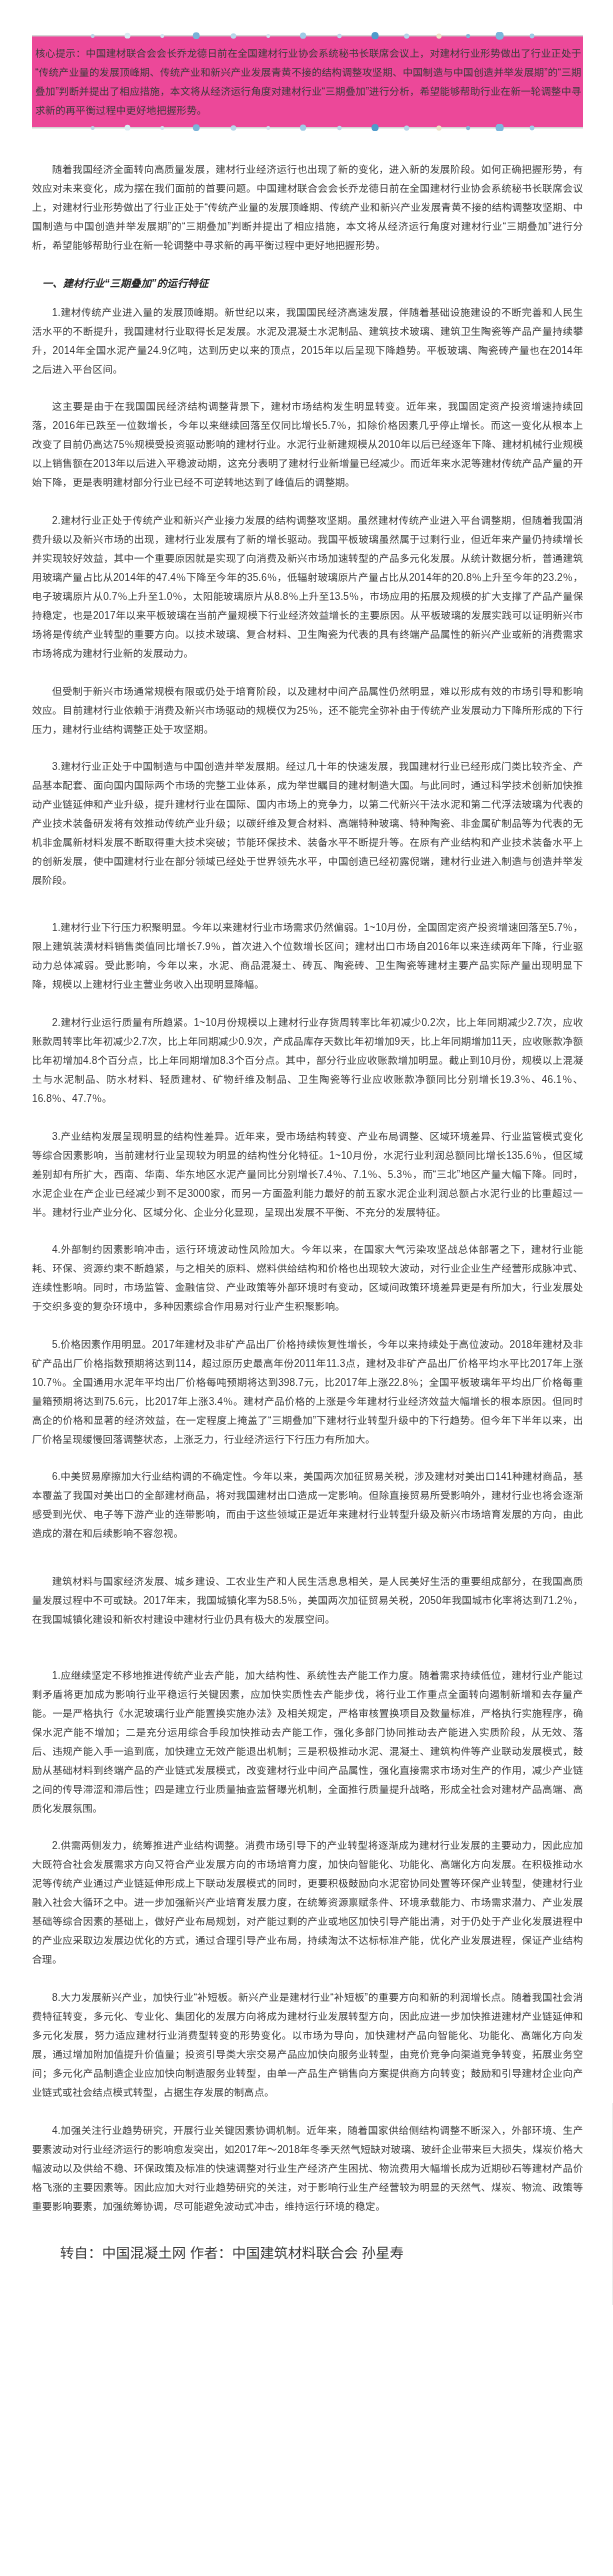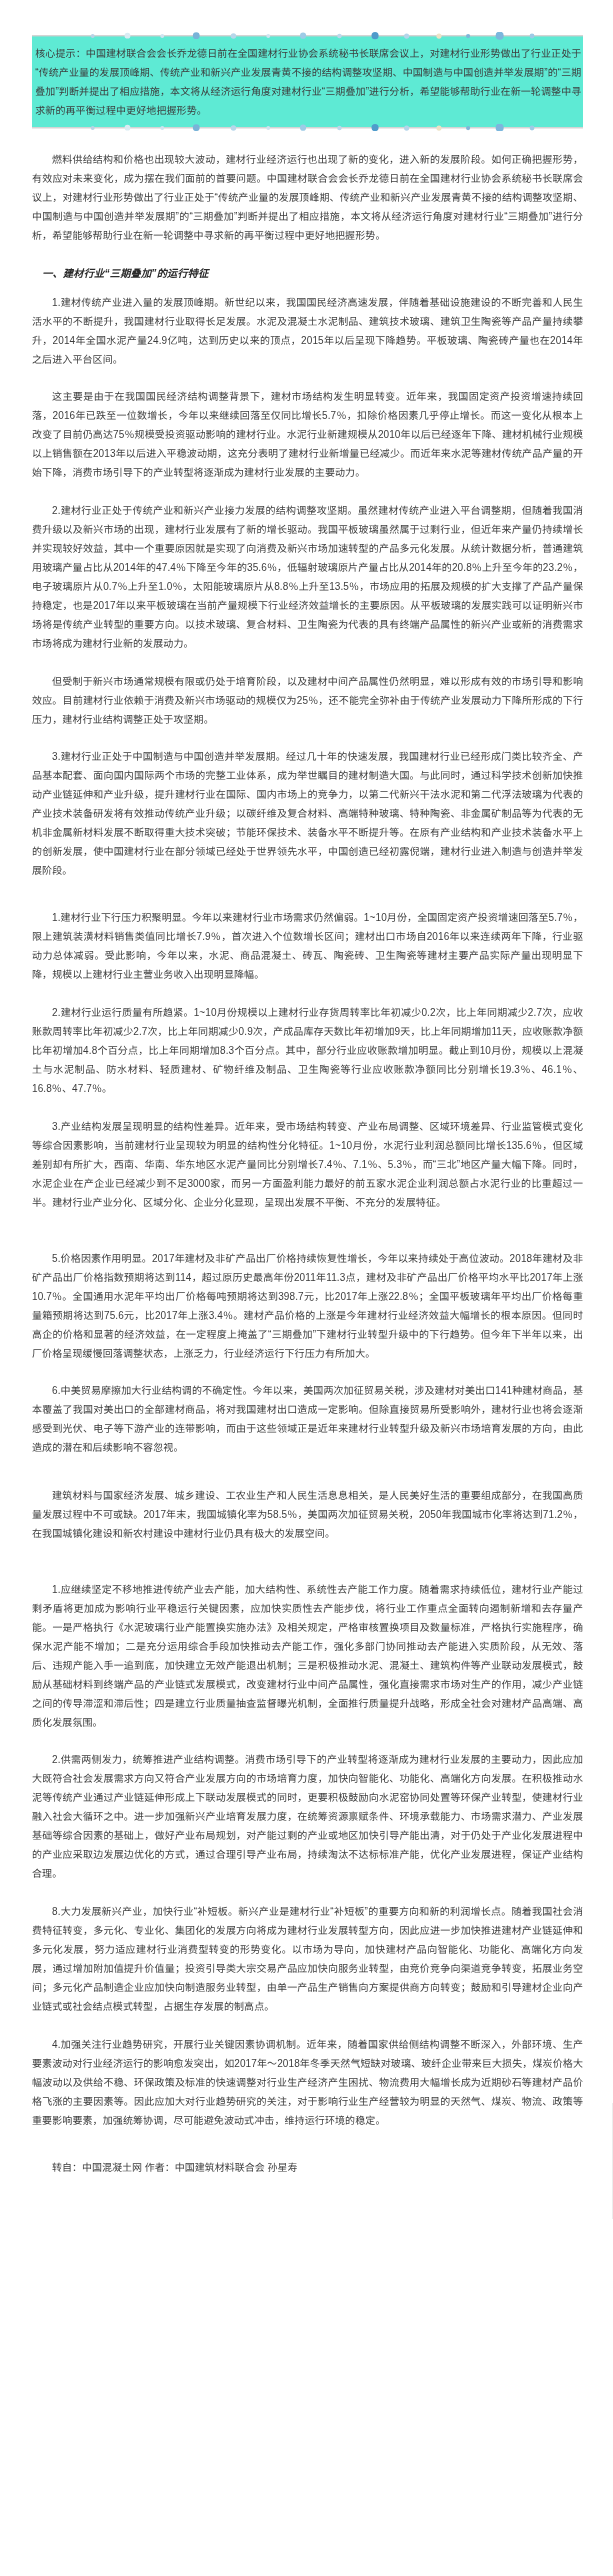--- a/index.html
+++ b/index.html
@@ -18,22 +18,22 @@
   .page {
     width: 614px;
     box-sizing: border-box;
     padding: 11.3px 0 0 0;
     background: #ffffff;
     position: relative;
   }
 
   
   .tip-box {
-    margin: 24px 31px 4px 32px;
-    background: #5eead4;
+    margin: 24px 31px 14px 32px;
+    background: #ec4899;
     border-top: 0.8px solid #d8d8d8;
     border-bottom: 0.8px solid #d8d8d8;
     padding: 7.3px 1.6px 7.3px 3.2px;
     position: relative;
   }
   .tip-rule {
     position: absolute;
     left: 0; right: 0;
     height: 7.3px;
     pointer-events: none;
@@ -73,21 +73,21 @@
     line-height: 19px;
     font-weight: bold;
     color: #2b2b2b;
     text-indent: 1em;
     letter-spacing: 0.2px;
     font-style: italic;
   }
 
   .credit {
     margin: 0 31px 0 32px;
-    font-size: 10px;
+    font-size: 14px;
     line-height: 19px;
     color: #3c3c3c;
     text-indent: 2em;
   }
 
   .bottom-pad { height: 42px; }
 
   
   .edge-sliver {
     position: absolute;
@@ -142,45 +142,46 @@
         <circle cx="503" cy="5" r="3.2" fill="#ede3c6"></circle>
         <circle cx="539" cy="5" r="2.6" fill="#7fb6d9"></circle>
         <circle cx="578" cy="4.5" r="5.0" fill="#7cb7dd"></circle>
         <circle cx="618" cy="5" r="3.0" fill="#9ecbe6"></circle>
       </svg>
     </div>
   </div>
 
   <div class="spacer"></div>
 
-  <p class="para">燃料供给结构和价格也出现较大波动，建材行业经济运行也出现了新的变化，进入新的发展阶段。如何正确把握形势，有效应对未来变化，成为摆在我们面前的首要问题。中国建材联合会会长乔龙德日前在全国建材行业协会系统秘书长联席会议上，对建材行业形势做出了行业正处于“传统产业量的发展顶峰期、传统产业和新兴产业发展青黄不接的结构调整攻坚期、中国制造与中国创造并举发展期”的“三期叠加”判断并提出了相应措施，本文将从经济运行角度对建材行业“三期叠加”进行分析，希望能够帮助行业在新一轮调整中寻求新的再平衡过程中更好地把握形势。</p>
+  <p class="para">随着我国经济全面转向高质量发展，建材行业经济运行也出现了新的变化，进入新的发展阶段。如何正确把握形势，有效应对未来变化，成为摆在我们面前的首要问题。中国建材联合会会长乔龙德日前在全国建材行业协会系统秘书长联席会议上，对建材行业形势做出了行业正处于“传统产业量的发展顶峰期、传统产业和新兴产业发展青黄不接的结构调整攻坚期、中国制造与中国创造并举发展期”的“三期叠加”判断并提出了相应措施，本文将从经济运行角度对建材行业“三期叠加”进行分析，希望能够帮助行业在新一轮调整中寻求新的再平衡过程中更好地把握形势。</p>
 
   <div class="spacer"></div>
 
   <h2 class="heading">一、建材行业“三期叠加”的运行特征</h2>
   <div class="spacer-sm"></div>
   <p class="para">1.建材传统产业进入量的发展顶峰期。新世纪以来，我国国民经济高速发展，伴随着基础设施建设的不断完善和人民生活水平的不断提升，我国建材行业取得长足发展。水泥及混凝土水泥制品、建筑技术玻璃、建筑卫生陶瓷等产品产量持续攀升，2014年全国水泥产量24.9亿吨，达到历史以来的顶点，2015年以后呈现下降趋势。平板玻璃、陶瓷砖产量也在2014年之后进入平台区间。</p>
   <div class="spacer"></div>
-  <p class="para">这主要是由于在我国国民经济结构调整背景下，建材市场结构发生明显转变。近年来，我国固定资产投资增速持续回落，2016年已跌至一位数增长，今年以来继续回落至仅同比增长5.7％，扣除价格因素几乎停止增长。而这一变化从根本上改变了目前仍高达75％规模受投资驱动影响的建材行业。水泥行业新建规模从2010年以后已经逐年下降、建材机械行业规模以上销售额在2013年以后进入平稳波动期，这充分表明了建材行业新增量已经减少。而近年来水泥等建材传统产品产量的开始下降，消费市场引导下的产业转型将逐渐成为建材行业发展的主要动力。</p>
+  <p class="para">这主要是由于在我国国民经济结构调整背景下，建材市场结构发生明显转变。近年来，我国固定资产投资增速持续回落，2016年已跌至一位数增长，今年以来继续回落至仅同比增长5.7％，扣除价格因素几乎停止增长。而这一变化从根本上改变了目前仍高达75％规模受投资驱动影响的建材行业。水泥行业新建规模从2010年以后已经逐年下降、建材机械行业规模以上销售额在2013年以后进入平稳波动期，这充分表明了建材行业新增量已经减少。而近年来水泥等建材传统产品产量的开始下降，更是表明建材部分行业已经不可逆转地达到了峰值后的调整期。</p>
   <div class="spacer"></div>
   <p class="para">2.建材行业正处于传统产业和新兴产业接力发展的结构调整攻坚期。虽然建材传统产业进入平台调整期，但随着我国消费升级以及新兴市场的出现，建材行业发展有了新的增长驱动。我国平板玻璃虽然属于过剩行业，但近年来产量仍持续增长并实现较好效益，其中一个重要原因就是实现了向消费及新兴市场加速转型的产品多元化发展。从统计数据分析，普通建筑用玻璃产量占比从2014年的47.4％下降至今年的35.6％，低辐射玻璃原片产量占比从2014年的20.8％上升至今年的23.2％，电子玻璃原片从0.7％上升至1.0％，太阳能玻璃原片从8.8％上升至13.5％，市场应用的拓展及规模的扩大支撑了产品产量保持稳定，也是2017年以来平板玻璃在当前产量规模下行业经济效益增长的主要原因。从平板玻璃的发展实践可以证明新兴市场将是传统产业转型的重要方向。以技术玻璃、复合材料、卫生陶瓷为代表的具有终端产品属性的新兴产业或新的消费需求市场将成为建材行业新的发展动力。</p>
   <div class="spacer"></div>
   <p class="para">但受制于新兴市场通常规模有限或仍处于培育阶段，以及建材中间产品属性仍然明显，难以形成有效的市场引导和影响效应。目前建材行业依赖于消费及新兴市场驱动的规模仅为25％，还不能完全弥补由于传统产业发展动力下降所形成的下行压力，建材行业结构调整正处于攻坚期。</p>
   <div class="spacer"></div>
   <p class="para">3.建材行业正处于中国制造与中国创造并举发展期。经过几十年的快速发展，我国建材行业已经形成门类比较齐全、产品基本配套、面向国内国际两个市场的完整工业体系，成为举世瞩目的建材制造大国。与此同时，通过科学技术创新加快推动产业链延伸和产业升级，提升建材行业在国际、国内市场上的竞争力，以第二代新兴干法水泥和第二代浮法玻璃为代表的产业技术装备研发将有效推动传统产业升级；以碳纤维及复合材料、高端特种玻璃、特种陶瓷、非金属矿制品等为代表的无机非金属新材料发展不断取得重大技术突破；节能环保技术、装备水平不断提升等。在原有产业结构和产业技术装备水平上的创新发展，使中国建材行业在部分领域已经处于世界领先水平，中国创造已经初露倪端，建材行业进入制造与创造并举发展阶段。</p>
 
   <div class="spacer"></div>
 
   <div class="spacer-sm"></div>
   <p class="para">1.建材行业下行压力积聚明显。今年以来建材行业市场需求仍然偏弱。1~10月份，全国固定资产投资增速回落至5.7％，限上建筑装潢材料销售类值同比增长7.9％，首次进入个位数增长区间；建材出口市场自2016年以来连续两年下降，行业驱动力总体减弱。受此影响，今年以来，水泥、商品混凝土、砖瓦、陶瓷砖、卫生陶瓷等建材主要产品实际产量出现明显下降，规模以上建材行业主营业务收入出现明显降幅。</p>
   <div class="spacer"></div>
   <p class="para">2.建材行业运行质量有所趋紧。1~10月份规模以上建材行业存货周转率比年初减少0.2次，比上年同期减少2.7次，应收账款周转率比年初减少2.7次，比上年同期减少0.9次，产成品库存天数比年初增加9天，比上年同期增加11天，应收账款净额比年初增加4.8个百分点，比上年同期增加8.3个百分点。其中，部分行业应收账款增加明显。截止到10月份，规模以上混凝土与水泥制品、防水材料、轻质建材、矿物纤维及制品、卫生陶瓷等行业应收账款净额同比分别增长19.3％、46.1％、16.8％、47.7％。</p>
   <div class="spacer"></div>
   <p class="para">3.产业结构发展呈现明显的结构性差异。近年来，受市场结构转变、产业布局调整、区域环境差异、行业监管模式变化等综合因素影响，当前建材行业呈现较为明显的结构性分化特征。1~10月份，水泥行业利润总额同比增长135.6％，但区域差别却有所扩大，西南、华南、华东地区水泥产量同比分别增长7.4％、7.1％、5.3％，而“三北”地区产量大幅下降。同时，水泥企业在产企业已经减少到不足3000家，而另一方面盈利能力最好的前五家水泥企业利润总额占水泥行业的比重超过一半。建材行业产业分化、区域分化、企业分化显现，呈现出发展不平衡、不充分的发展特征。</p>
   <div class="spacer"></div>
+  <p class="para">4.外部制约因素影响冲击，运行环境波动性风险加大。今年以来，在国家大气污染攻坚战总体部署之下，建材行业能耗、环保、资源约束不断趋紧，与之相关的原料、燃料供给结构和价格也出现较大波动，对行业企业生产经营形成脉冲式、连续性影响。同时，市场监管、金融信贷、产业政策等外部环境时有变动，区域间政策环境差异更是有所加大，行业发展处于交织多变的复杂环境中，多种因素综合作用易对行业产生积聚影响。</p>
   <div class="spacer"></div>
   <p class="para">5.价格因素作用明显。2017年建材及非矿产品出厂价格持续恢复性增长，今年以来持续处于高位波动。2018年建材及非矿产品出厂价格指数预期将达到114，超过原历史最高年份2011年11.3点，建材及非矿产品出厂价格平均水平比2017年上涨10.7％。全国通用水泥年平均出厂价格每吨预期将达到398.7元，比2017年上涨22.8％；全国平板玻璃年平均出厂价格每重量箱预期将达到75.6元，比2017年上涨3.4％。建材产品价格的上涨是今年建材行业经济效益大幅增长的根本原因。但同时高企的价格和显著的经济效益，在一定程度上掩盖了“三期叠加”下建材行业转型升级中的下行趋势。但今年下半年以来，出厂价格呈现缓慢回落调整状态，上涨乏力，行业经济运行下行压力有所加大。</p>
   <div class="spacer"></div>
   <p class="para">6.中美贸易摩擦加大行业结构调的不确定性。今年以来，美国两次加征贸易关税，涉及建材对美出口141种建材商品，基本覆盖了我国对美出口的全部建材商品，将对我国建材出口造成一定影响。但除直接贸易所受影响外，建材行业也将会逐渐感受到光伏、电子等下游产业的连带影响，而由于这些领域正是近年来建材行业转型升级及新兴市场培育发展的方向，由此造成的潜在和后续影响不容忽视。</p>
 
   <div class="spacer"></div>
 
   <div class="spacer-sm"></div>
   <p class="para">建筑材料与国家经济发展、城乡建设、工农业生产和人民生活息息相关，是人民美好生活的重要组成部分，在我国高质量发展过程中不可或缺。2017年末，我国城镇化率为58.5％，美国两次加征贸易关税，2050年我国城市化率将达到71.2％，在我国城镇化建设和新农村建设中建材行业仍具有极大的发展空间。</p>
   <div class="spacer"></div>

